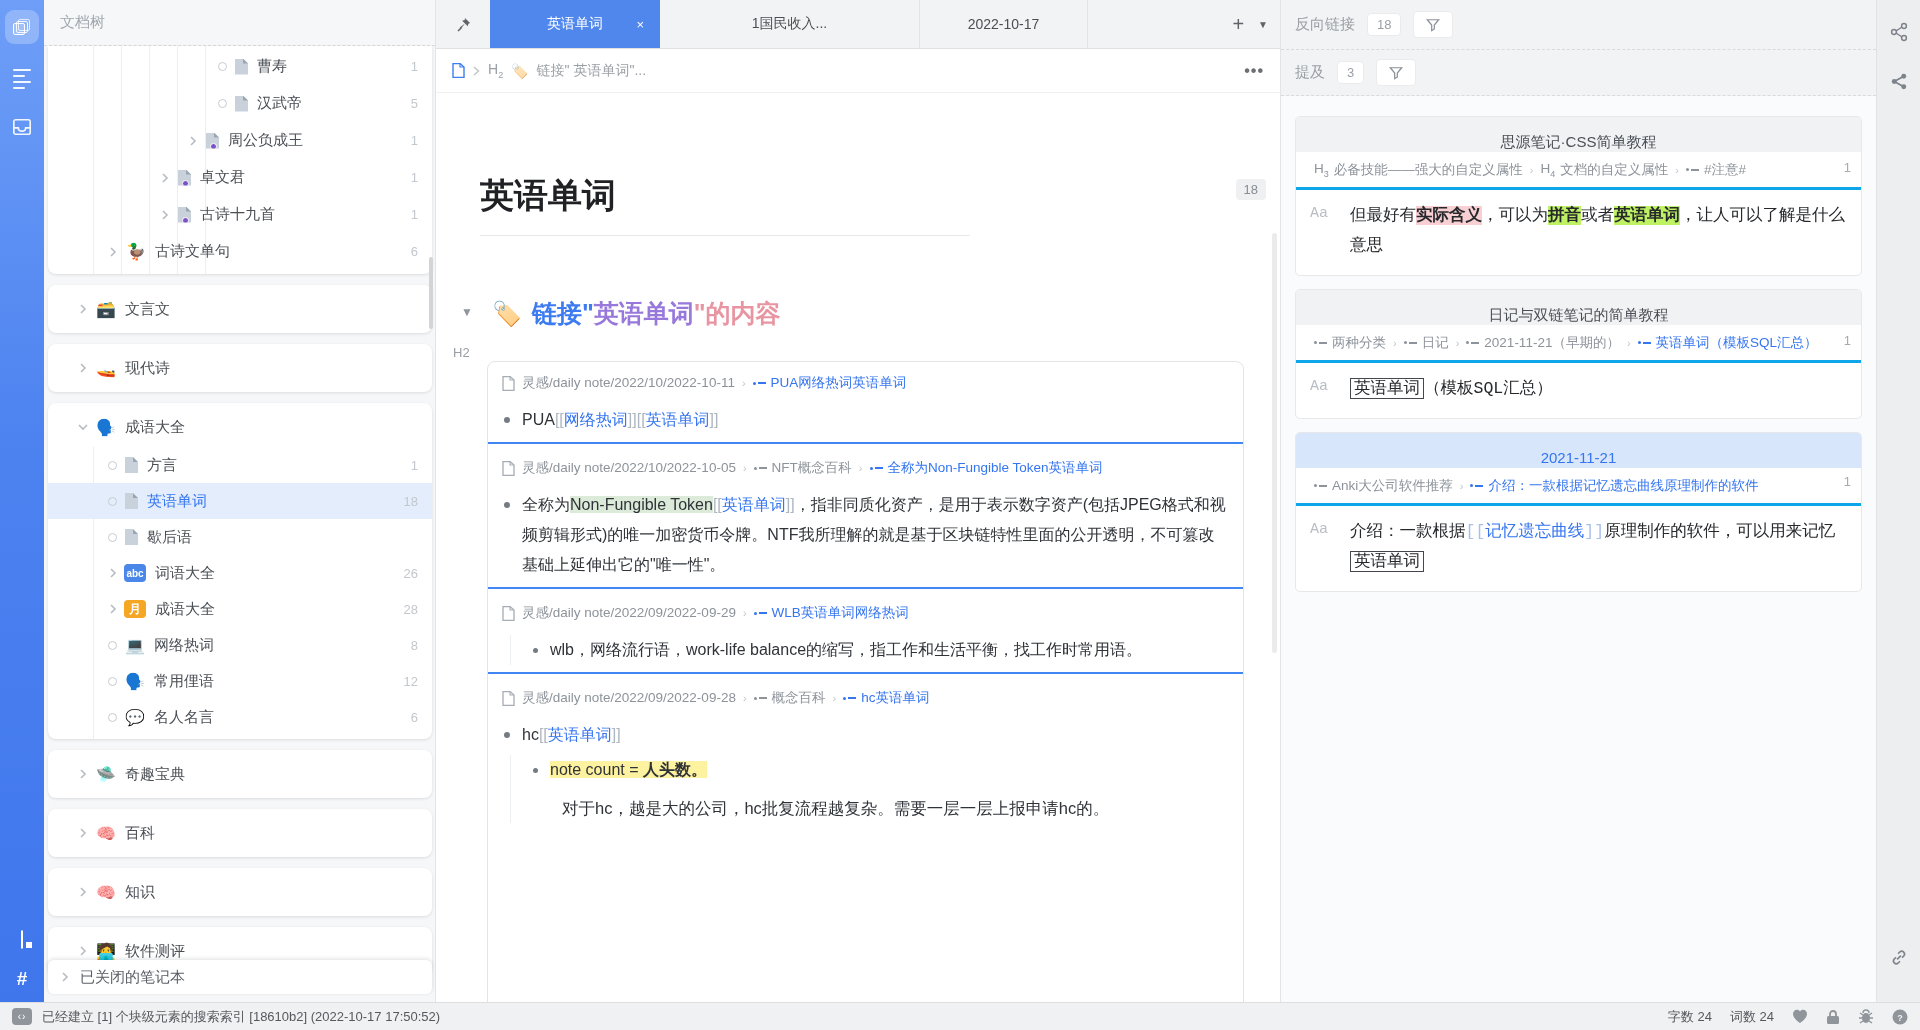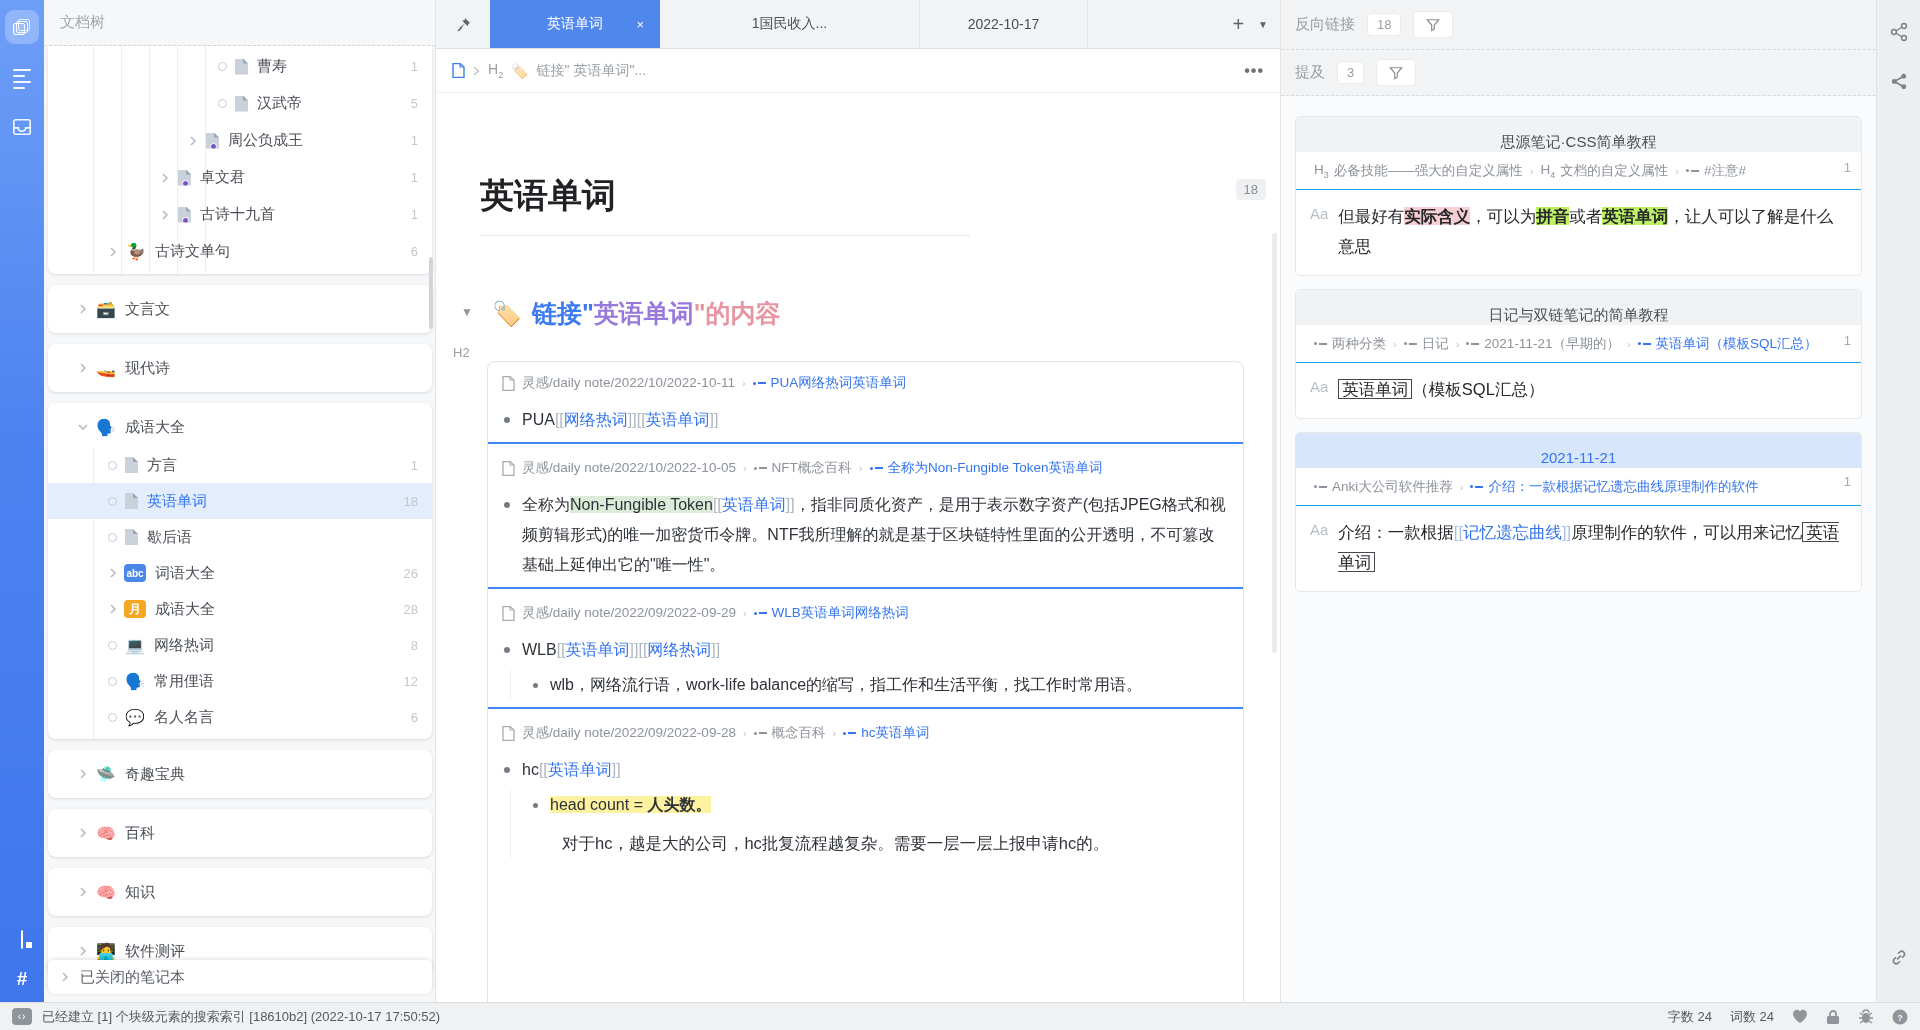--- a/index.html
+++ b/index.html
@@ -116,23 +116,23 @@
   .rpTitle { color:#9aa0a6; font-size:15px; }
   .wchip { background:#fff; border:1px solid #ebebeb; border-radius:4px; color:#9aa0a6; font-size:13px; padding:3px 9px; }
   .fchip { background:#fff; border:1px solid #ebebeb; border-radius:4px; width:40px; height:27px; display:flex; align-items:center; justify-content:center; }
   .rpList { padding:20px 14px; overflow:hidden; }
   .bkItem { border:1px solid #e6e8ea; border-radius:5px; background:#fff; margin-bottom:13px; overflow:hidden; }
   .bkHead { height:35px; background:#f1f2f4; display:flex; align-items:center; gap:8px; padding:0 10px; font-size:15px; color:#4a4f55;flex-direction:column; }
   .bkHead.hl { background:#d7e6fb; }
   .bkHead.hl .bkTitle { color:#3575f0; }
   .bkCnt { margin-left:auto; color:#a6abb1; font-size:13px; }
   .bkCrumb { min-height:38px; display:flex; align-items:center; gap:7px; padding:0 18px; font-size:13.5px; color:#8d939a;
-    border-bottom:1px solid #0ea5e9; white-space:nowrap; overflow:hidden; }
+    border-bottom:3px solid #0ea5e9; white-space:nowrap; overflow:hidden; }
   .bkCrumb .sep { color:#c1c6cb; font-size:11px; }
-  .bkBody { padding:11px 14px 14px; display:flex; gap:10px; }
+  .bkBody { padding:11px 14px 14px; display:flex; gap:22px;font-family:Liberation Mono, monospace; }
   .aa { color:#b9bec4; font-size:15px; margin-top:4px; flex:none; }
   .bkText { font-size:16.5px; color:#26282b; line-height:30px; }
   .hlP { background:#f8d0d4; font-weight:bold; }
   .hlO { background:#bef264; font-weight:bold;text-align:center; }
   .boxed { border:1px solid #44484d; padding:0 3px; }
   .refB { color:#3575f0; }
   .brkB { color:#a9bfe8; }
 
   
   .dockR { width:44px; background:#eceef0; border-left:1px solid #e0e2e4; position:relative; }
@@ -510,24 +510,20 @@
           <span>灵感/daily note/2022/09/2022-09-29</span>
           <span class="sep">›</span>
           <span class="bseg blue">
                 <span class="liIco">
                   <i></i>
                   <i></i>
                 </span>
                 <span>WLB英语单词网络热词</span>
               </span>
         </div>
-        <div class="bullet">
-          <span class="dot"></span>
-          <span class="btext"><span>WLB</span><span class="brk">[[</span><span class="ref">英语单词</span><span class="brk">]]</span><span class="brk">[[</span><span class="ref">网络热词</span><span class="brk">]]</span></span>
-        </div>
         <div class="sub">
           <div class="bullet">
             <span class="dot"></span>
             <span class="btext">wlb，网络流行语，work-life balance的缩写，指工作和生活平衡，找工作时常用语。</span>
           </div>
         </div>
         <div class="bdiv"></div>
 
         <div class="bcrow">
           <svg class="docOutline" viewBox="0 0 13 15">
@@ -552,21 +548,21 @@
                 <span>hc英语单词</span>
               </span>
         </div>
         <div class="bullet">
           <span class="dot"></span>
           <span class="btext"><span>hc</span><span class="brk">[[</span><span class="ref">英语单词</span><span class="brk">]]</span></span>
         </div>
         <div class="sub">
           <div class="bullet">
             <span class="dot"></span>
-            <span class="btext"><span class="hlY">head count = </span><span class="hlY bold">人头数。</span></span>
+            <span class="btext"><span class="hlY">note count = </span><span class="hlY bold">人头数。</span></span>
           </div>
           <div class="para">对于hc，越是大的公司，hc批复流程越复杂。需要一层一层上报申请hc的。</div>
         </div>
       </div>
       <div class="edScroll"></div>
     </div>
   </div>
 
   <div class="rp">
     <div class="rpHead">

